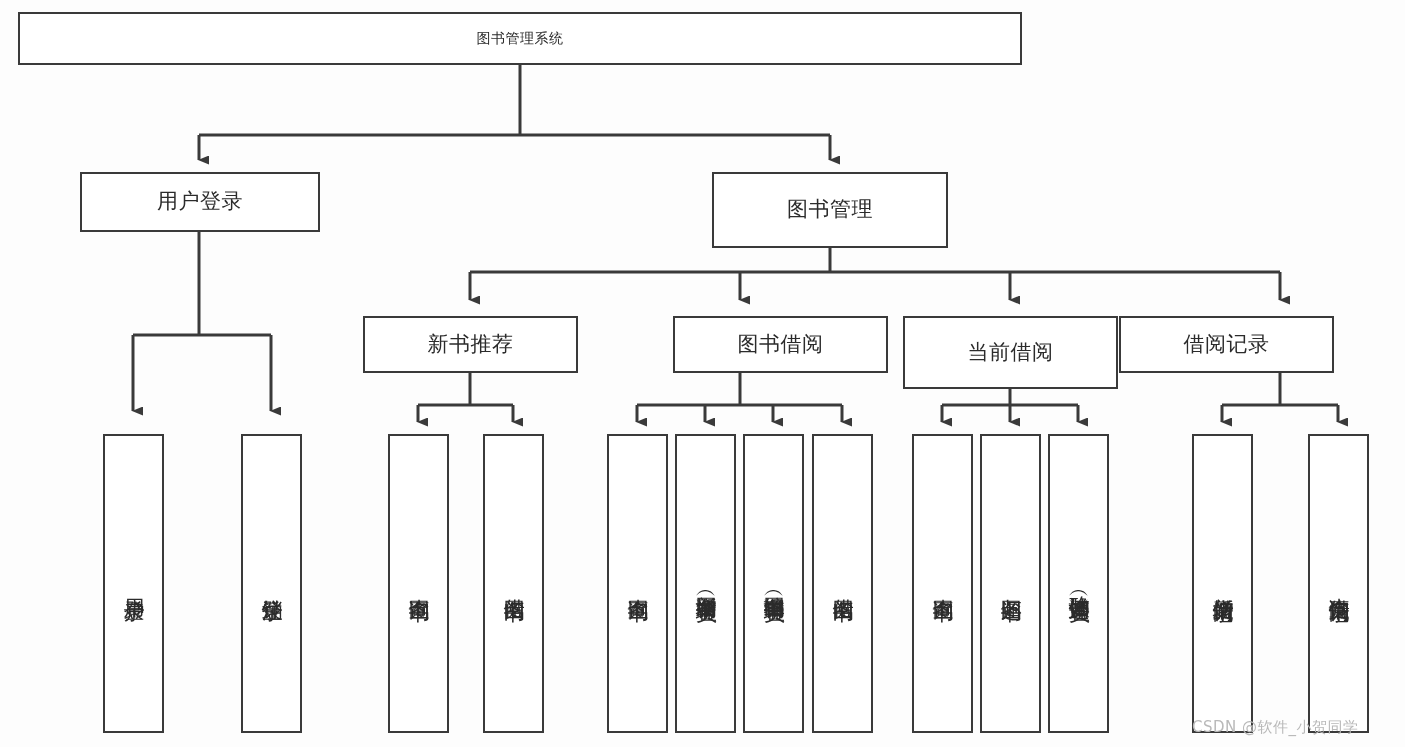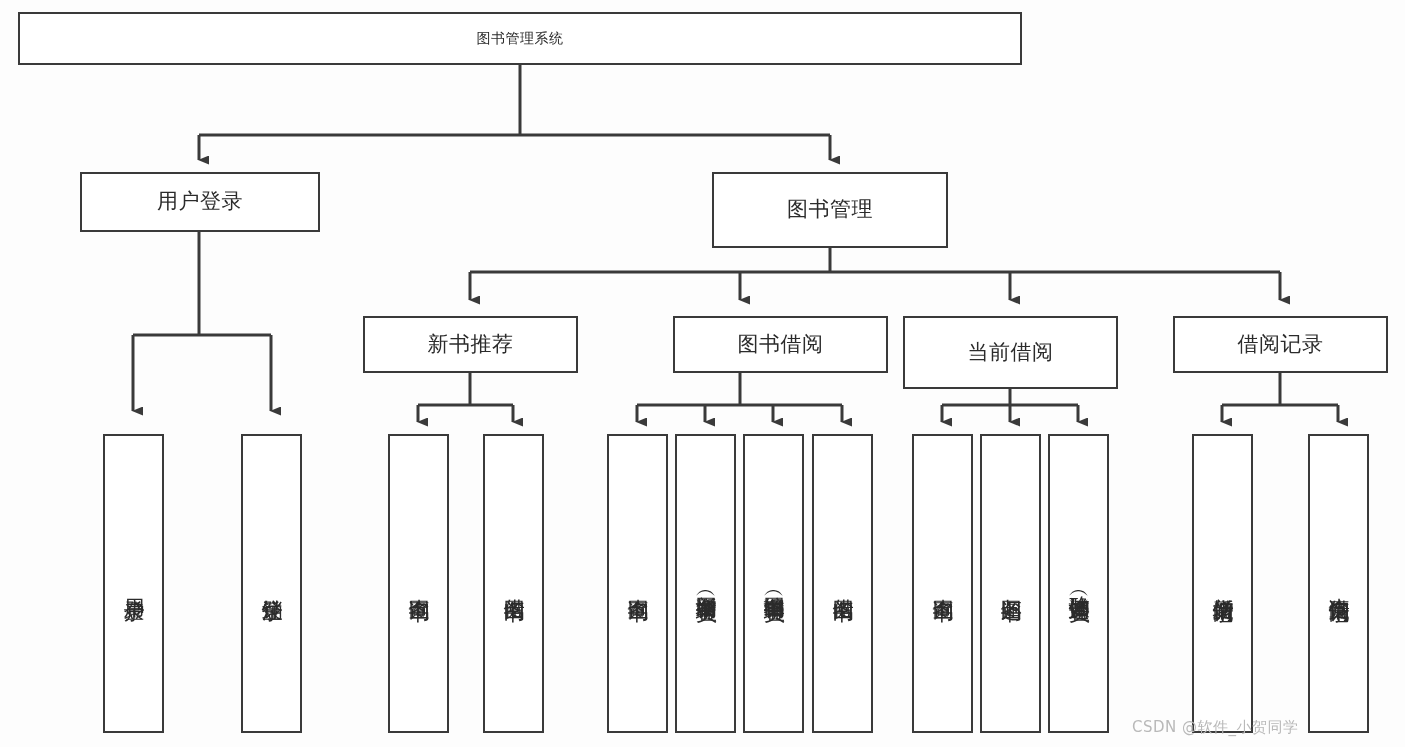--- a/index.html
+++ b/index.html
@@ -138,21 +138,21 @@
 
   <div class="node-box" style="left:363px; top:316px; width:215px; height:57px;">
     <span class="node-label-h">新书推荐</span>
   </div>
   <div class="node-box" style="left:633px; top:316px; width:215px; height:57px;margin-left:40px;">
     <span class="node-label-h">图书借阅</span>
   </div>
   <div class="node-box" style="left:903px; top:316px; width:215px; height:73px;">
     <span class="node-label-h">当前借阅</span>
   </div>
-  <div class="node-box" style="left:1173px; top:316px; width:215px; height:57px;">
+  <div class="node-box" style="left:1119px; top:316px; width:215px; height:57px;">
     <span class="node-label-h">借阅记录</span>
   </div>
 
   <div class="node-box leaf" style="left:103px; top:434px; width:61px; height:299px;">
     <span class="node-label-v">用户登录</span>
   </div>
   <div class="node-box leaf" style="left:241px; top:434px; width:61px; height:299px;">
     <span class="node-label-v">注销登录</span>
   </div>
 
@@ -186,15 +186,15 @@
     <span class="node-label-v">确认归还（管理员）</span>
   </div>
 
   <div class="node-box leaf" style="left:1192px; top:434px; width:61px; height:299px;">
     <span class="node-label-v">新增借阅记录</span>
   </div>
   <div class="node-box leaf" style="left:1308px; top:434px; width:61px; height:299px;">
     <span class="node-label-v">查询借阅记录</span>
   </div>
 
-  <div class="watermark" style="left:1132px; top:718px;">CSDN @软件_小贺同学</div>
+  <div class="watermark" style="left:1192px; top:718px;">CSDN @软件_小贺同学</div>
 
 </div>
 
 </body></html>

